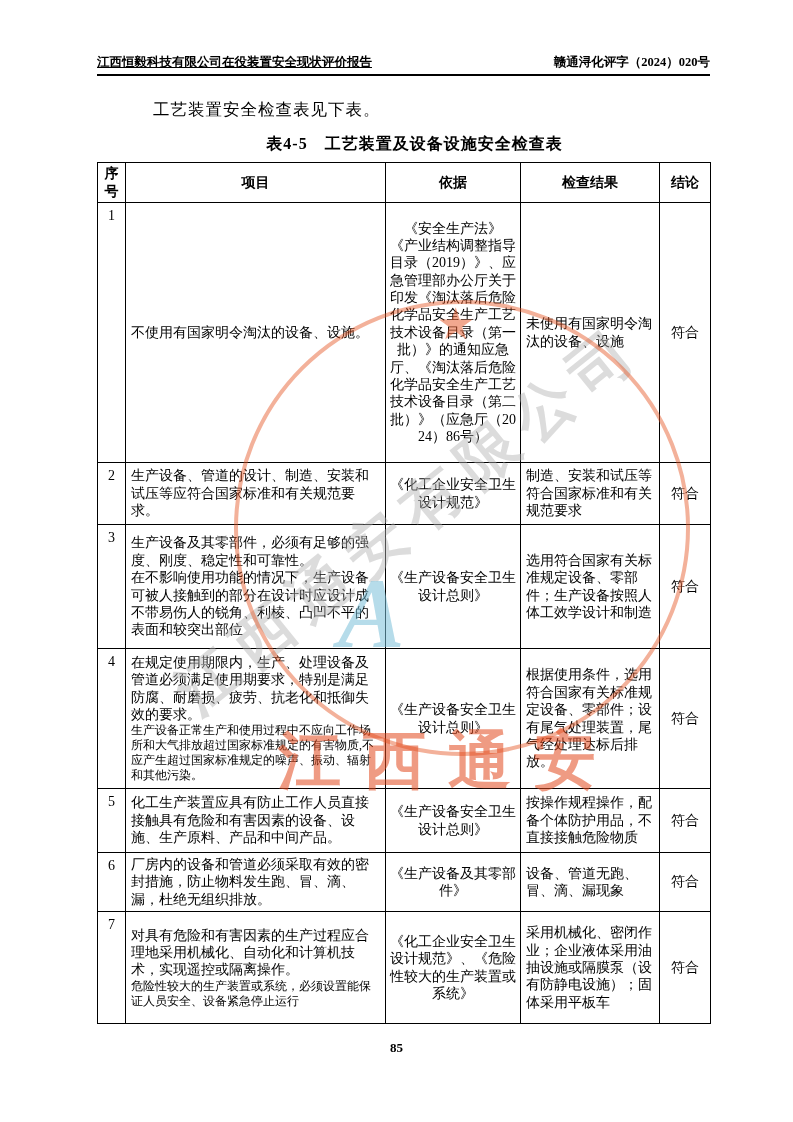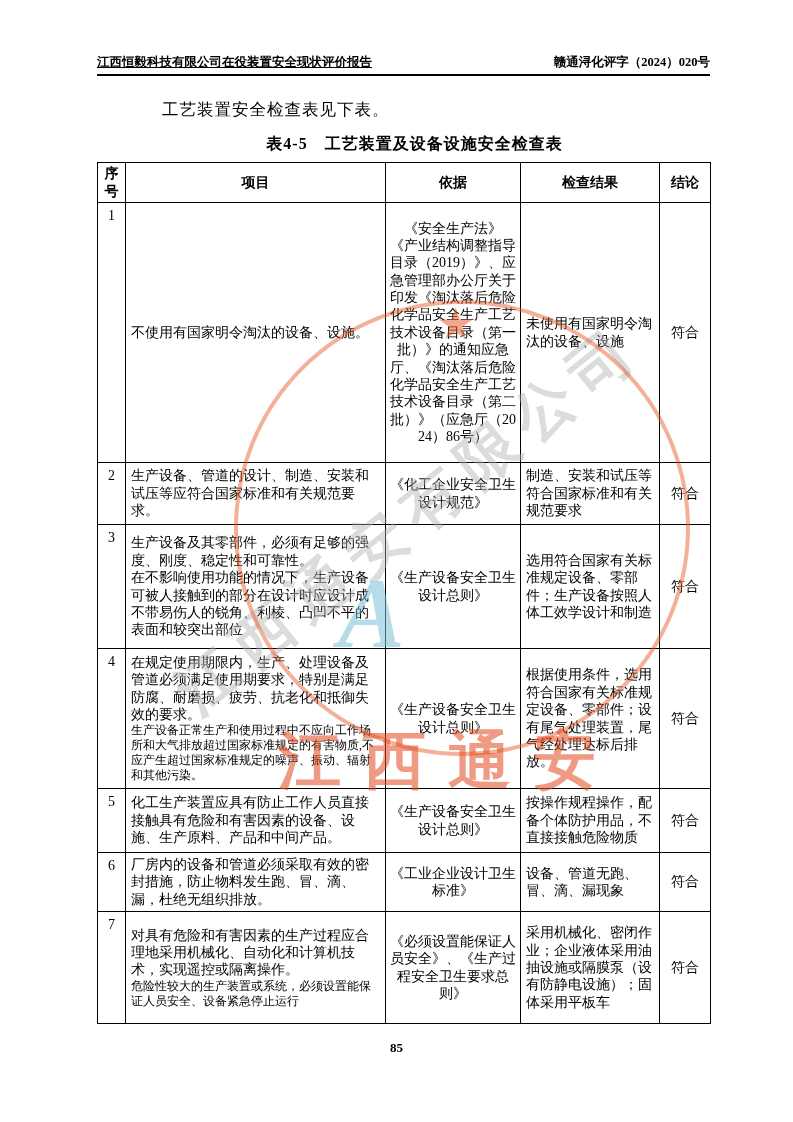--- a/index.html
+++ b/index.html
@@ -23,21 +23,21 @@
     align-items: flex-end;
     font-size: 12.5px;
     font-weight: bold;
     border-bottom: 2px solid #000;
     padding-bottom: 3px;
   }
   .doc-header .hl { text-decoration: underline; }
   
   .intro {
     position: absolute;
-    top: 99px; left: 162px;
+    top: 99px; left: 153px;
     font-size: 16.5px;
     letter-spacing: 1px;
   }
   .table-title {
     position: absolute;
     top: 134px; left: 0; width: 100%;
     text-align: center;
     font-size: 16px;
     font-weight: bold;
     letter-spacing: 1px;
@@ -240,35 +240,35 @@
         <td class="c-result">按操作规程操作，配备个体防护用品，不直接接触危险物质</td>
         <td class="c-concl">符合</td>
       </tr>
       <tr class="r6">
         <td class="c-no">6</td>
         <td class="c-item">
           <span class="cell-p">厂房内的设备和管道必须采取有效的密封措施，防止物料发生跑、冒、滴、漏，杜绝无组织排放。</span>
 
         </td>
         <td class="c-basis">
-          <span class="cell-p">《工业企业设计卫生标准》</span>
+          <span class="cell-p">《生产设备及其零部件》</span>
 
         </td>
         <td class="c-result">设备、管道无跑、冒、滴、漏现象</td>
         <td class="c-concl">符合</td>
       </tr>
       <tr class="r7">
         <td class="c-no">7</td>
         <td class="c-item">
           <span class="cell-p">对具有危险和有害因素的生产过程应合理地采用机械化、自动化和计算机技术，实现遥控或隔离操作。</span>
 
           <span class="cell-small">危险性较大的生产装置或系统，必须设置能保证人员安全、设备紧急停止运行</span>
         </td>
         <td class="c-basis">
-          <span class="cell-p">《必须设置能保证人员安全》、《生产过程安全卫生要求总则》</span>
+          <span class="cell-p">《化工企业安全卫生设计规范》、《危险性较大的生产装置或系统》</span>
 
         </td>
         <td class="c-result">采用机械化、密闭作业；企业液体采用油抽设施或隔膜泵（设有防静电设施）；固体采用平板车</td>
         <td class="c-concl">符合</td>
       </tr>
     </tbody>
   </table>
 
   <div class="page-number">85</div>
 

